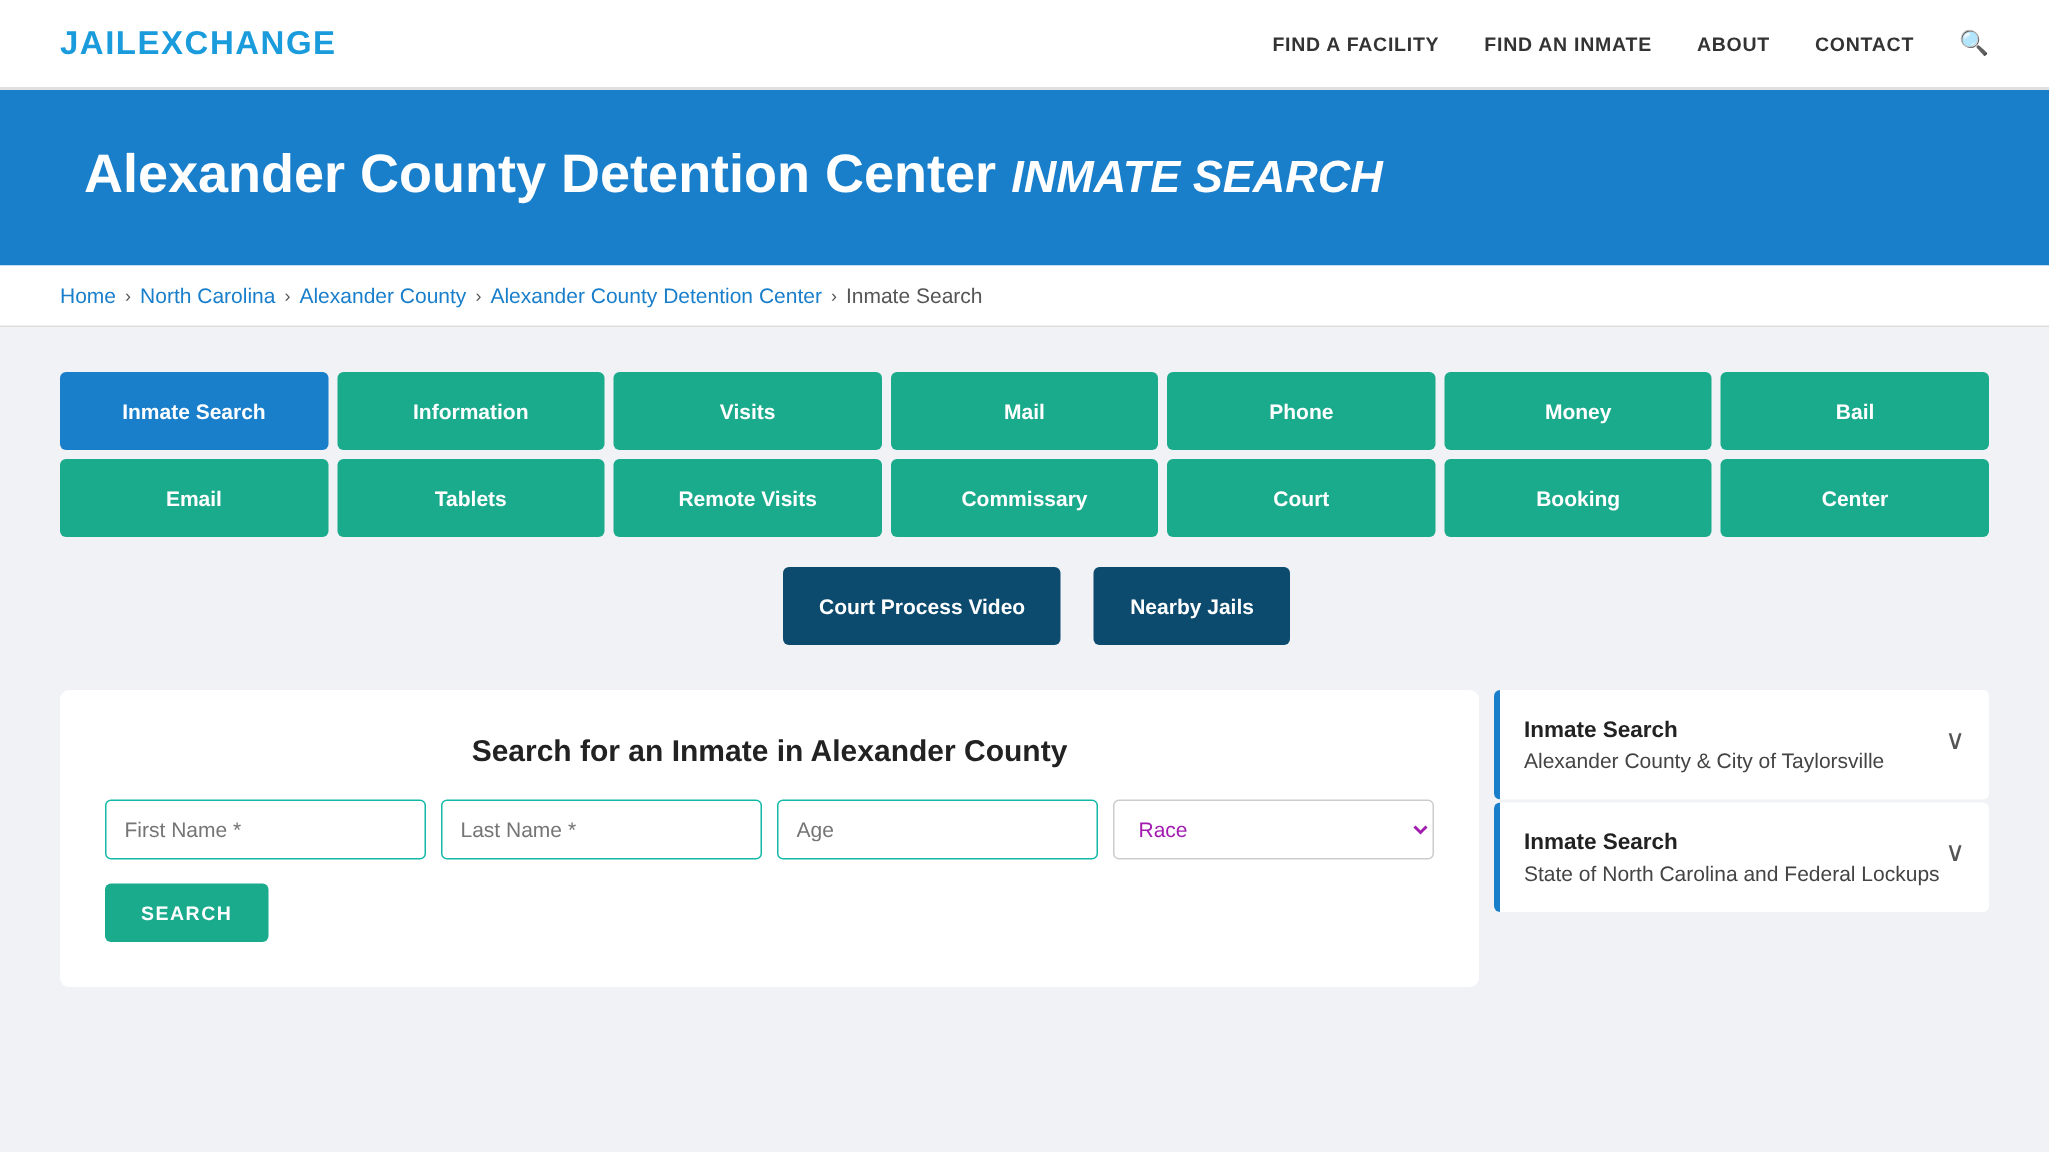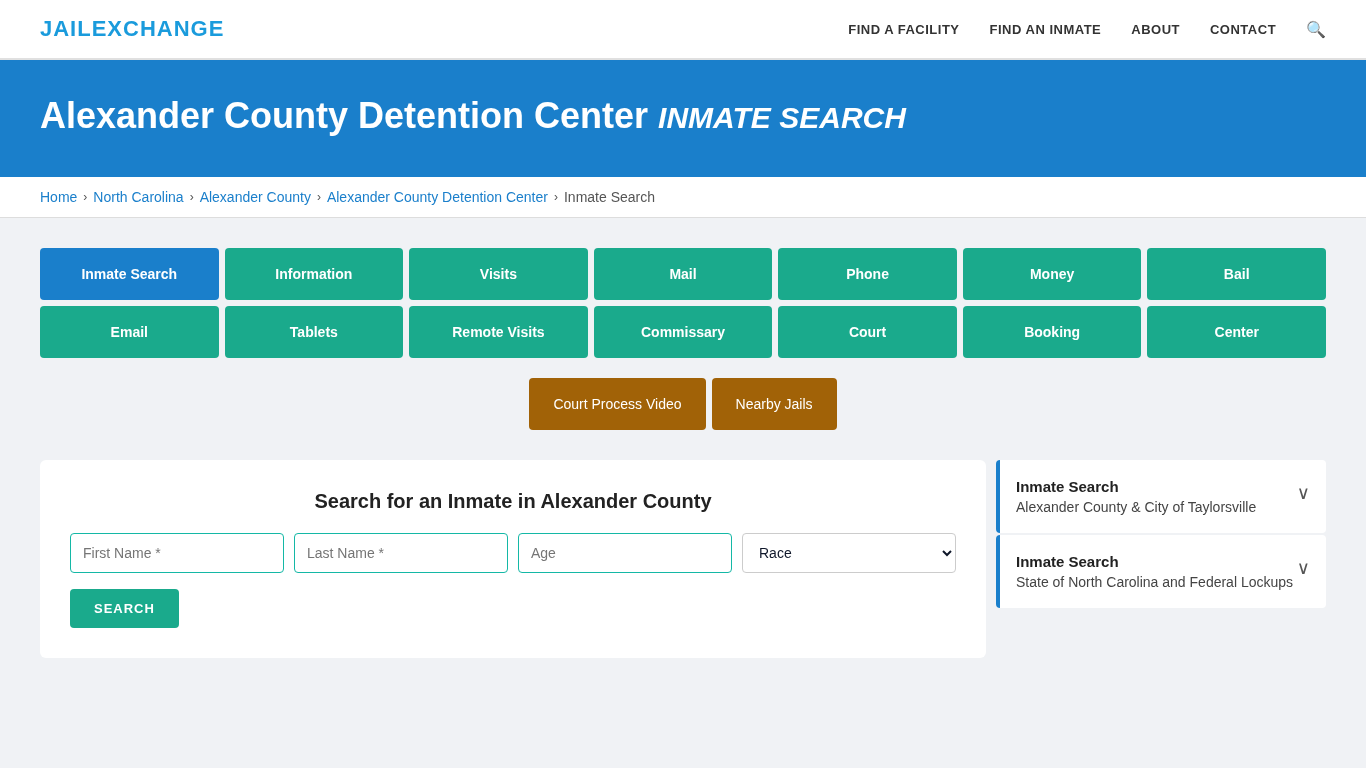--- a/index.html
+++ b/index.html
@@ -41,21 +41,21 @@
     }
     .nav-search-icon {
       font-size: 16px;
       color: #555;
       cursor: pointer;
     }
 
     
     .hero {
       background: #1a7fcb;
-      padding: 35px 40px 40px 40px;
+      padding: 35px 40px 40px 56px;
     }
     .hero-title {
       font-size: 36px;
       font-weight: 900;
       color: #fff;
     }
     .hero-title-italic {
       font-style: italic;
       font-weight: 700;
       font-size: 30px;
@@ -119,29 +119,30 @@
       padding: 18px 8px;
       font-size: 14px;
       font-weight: 600;
       cursor: pointer;
       text-align: center;
     }
     .nav-btn.active {
       background: #1a7fcb;
     }
     .nav-btn-wide {
-      background: #a16207;
+      background: #0c4a6e;
       color: #fff;
       border: none;
       border-radius: 4px;
       padding: 18px 24px;
       font-size: 14px;
-      font-weight: 400;
+      font-weight: 700;
       cursor: pointer;
       text-align: center;
+      margin-left: 16px;
     }
 
     
     .content-area {
       display: flex;
       gap: 10px;
       align-items: flex-start;
     }
 
     
@@ -172,21 +173,21 @@
       font-size: 14px;
       color: #999;
       flex: 1;
       min-width: 100px;
     }
     .search-select {
       border: 1px solid #ccc;
       border-radius: 4px;
       padding: 10px 12px;
       font-size: 14px;
-      color: #0f172a;
+      color: #a21caf;
       flex: 1;
       min-width: 100px;
       background: #fff;
     }
     .search-btn {
       background: #1aaa8c;
       color: #fff;
       border: none;
       border-radius: 4px;
       padding: 12px 24px;

